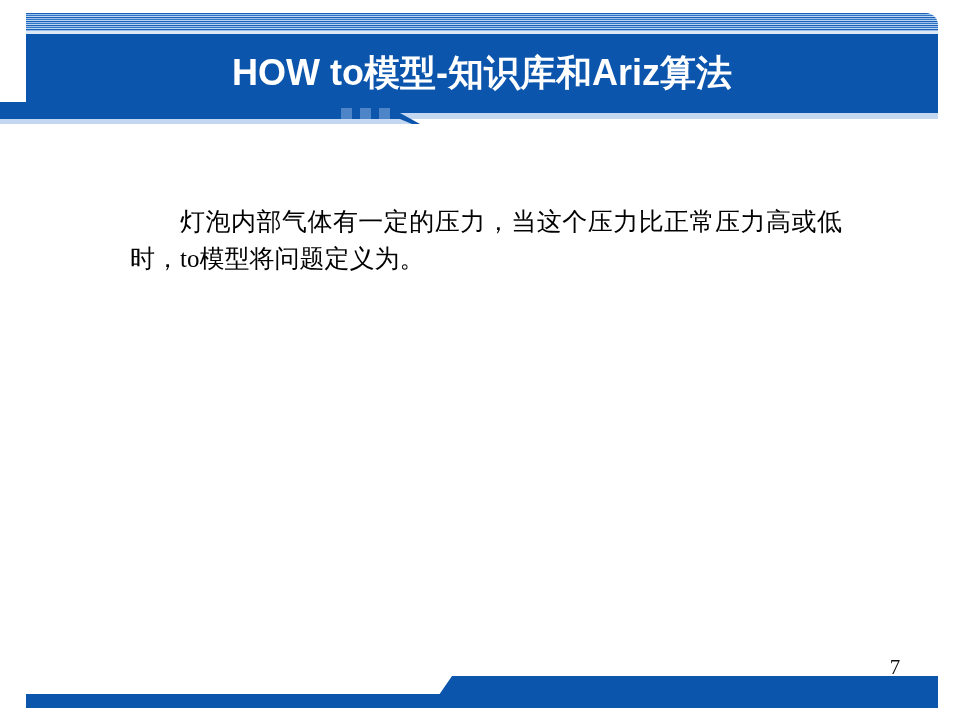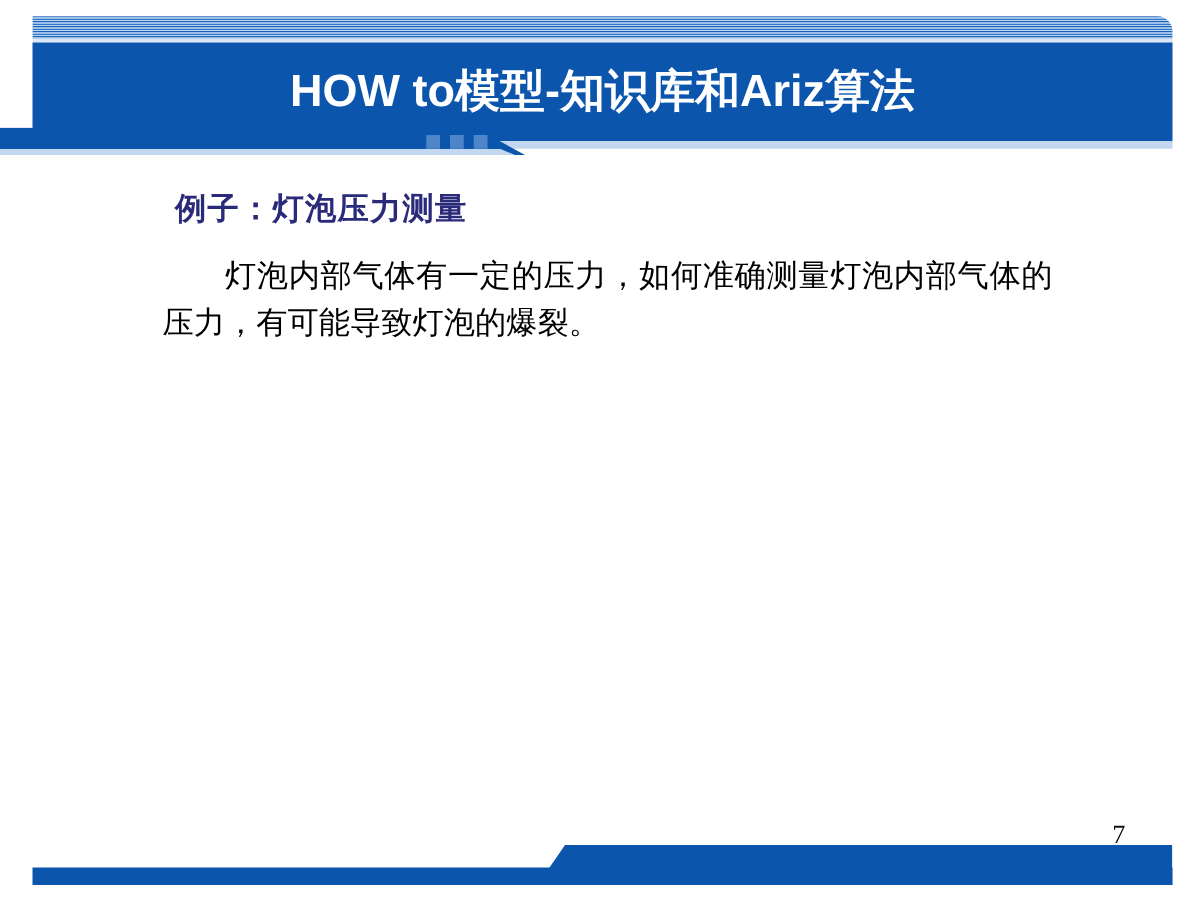--- a/index.html
+++ b/index.html
@@ -187,24 +187,23 @@
     <div class="header-tab"></div>
     <div class="header-tab-shadow"></div>
     <div class="tab-squares">
       <span class="tab-square"></span>
       <span class="tab-square"></span>
       <span class="tab-square"></span>
     </div>
     <div class="header-title">HOW to模型-知识库和Ariz算法</div>
   </div>
 
-  <div class="subtitle">例子：灯泡压力测量</div>
 
   <div class="body-text">
-    <p>灯泡内部气体有一定的压力，如何准确测量灯泡内部气体的压力，有可能导致灯泡的爆裂。</p>
+    <p>灯泡内部气体有一定的压力，当这个压力比正常压力高或低时，to模型将问题定义为。</p>
   </div>
 
   <div class="page-number">7</div>
 
   <div class="footer-bar-low"></div>
   <div class="footer-bar-high"></div>
 
 </div>
 
 </body></html>

